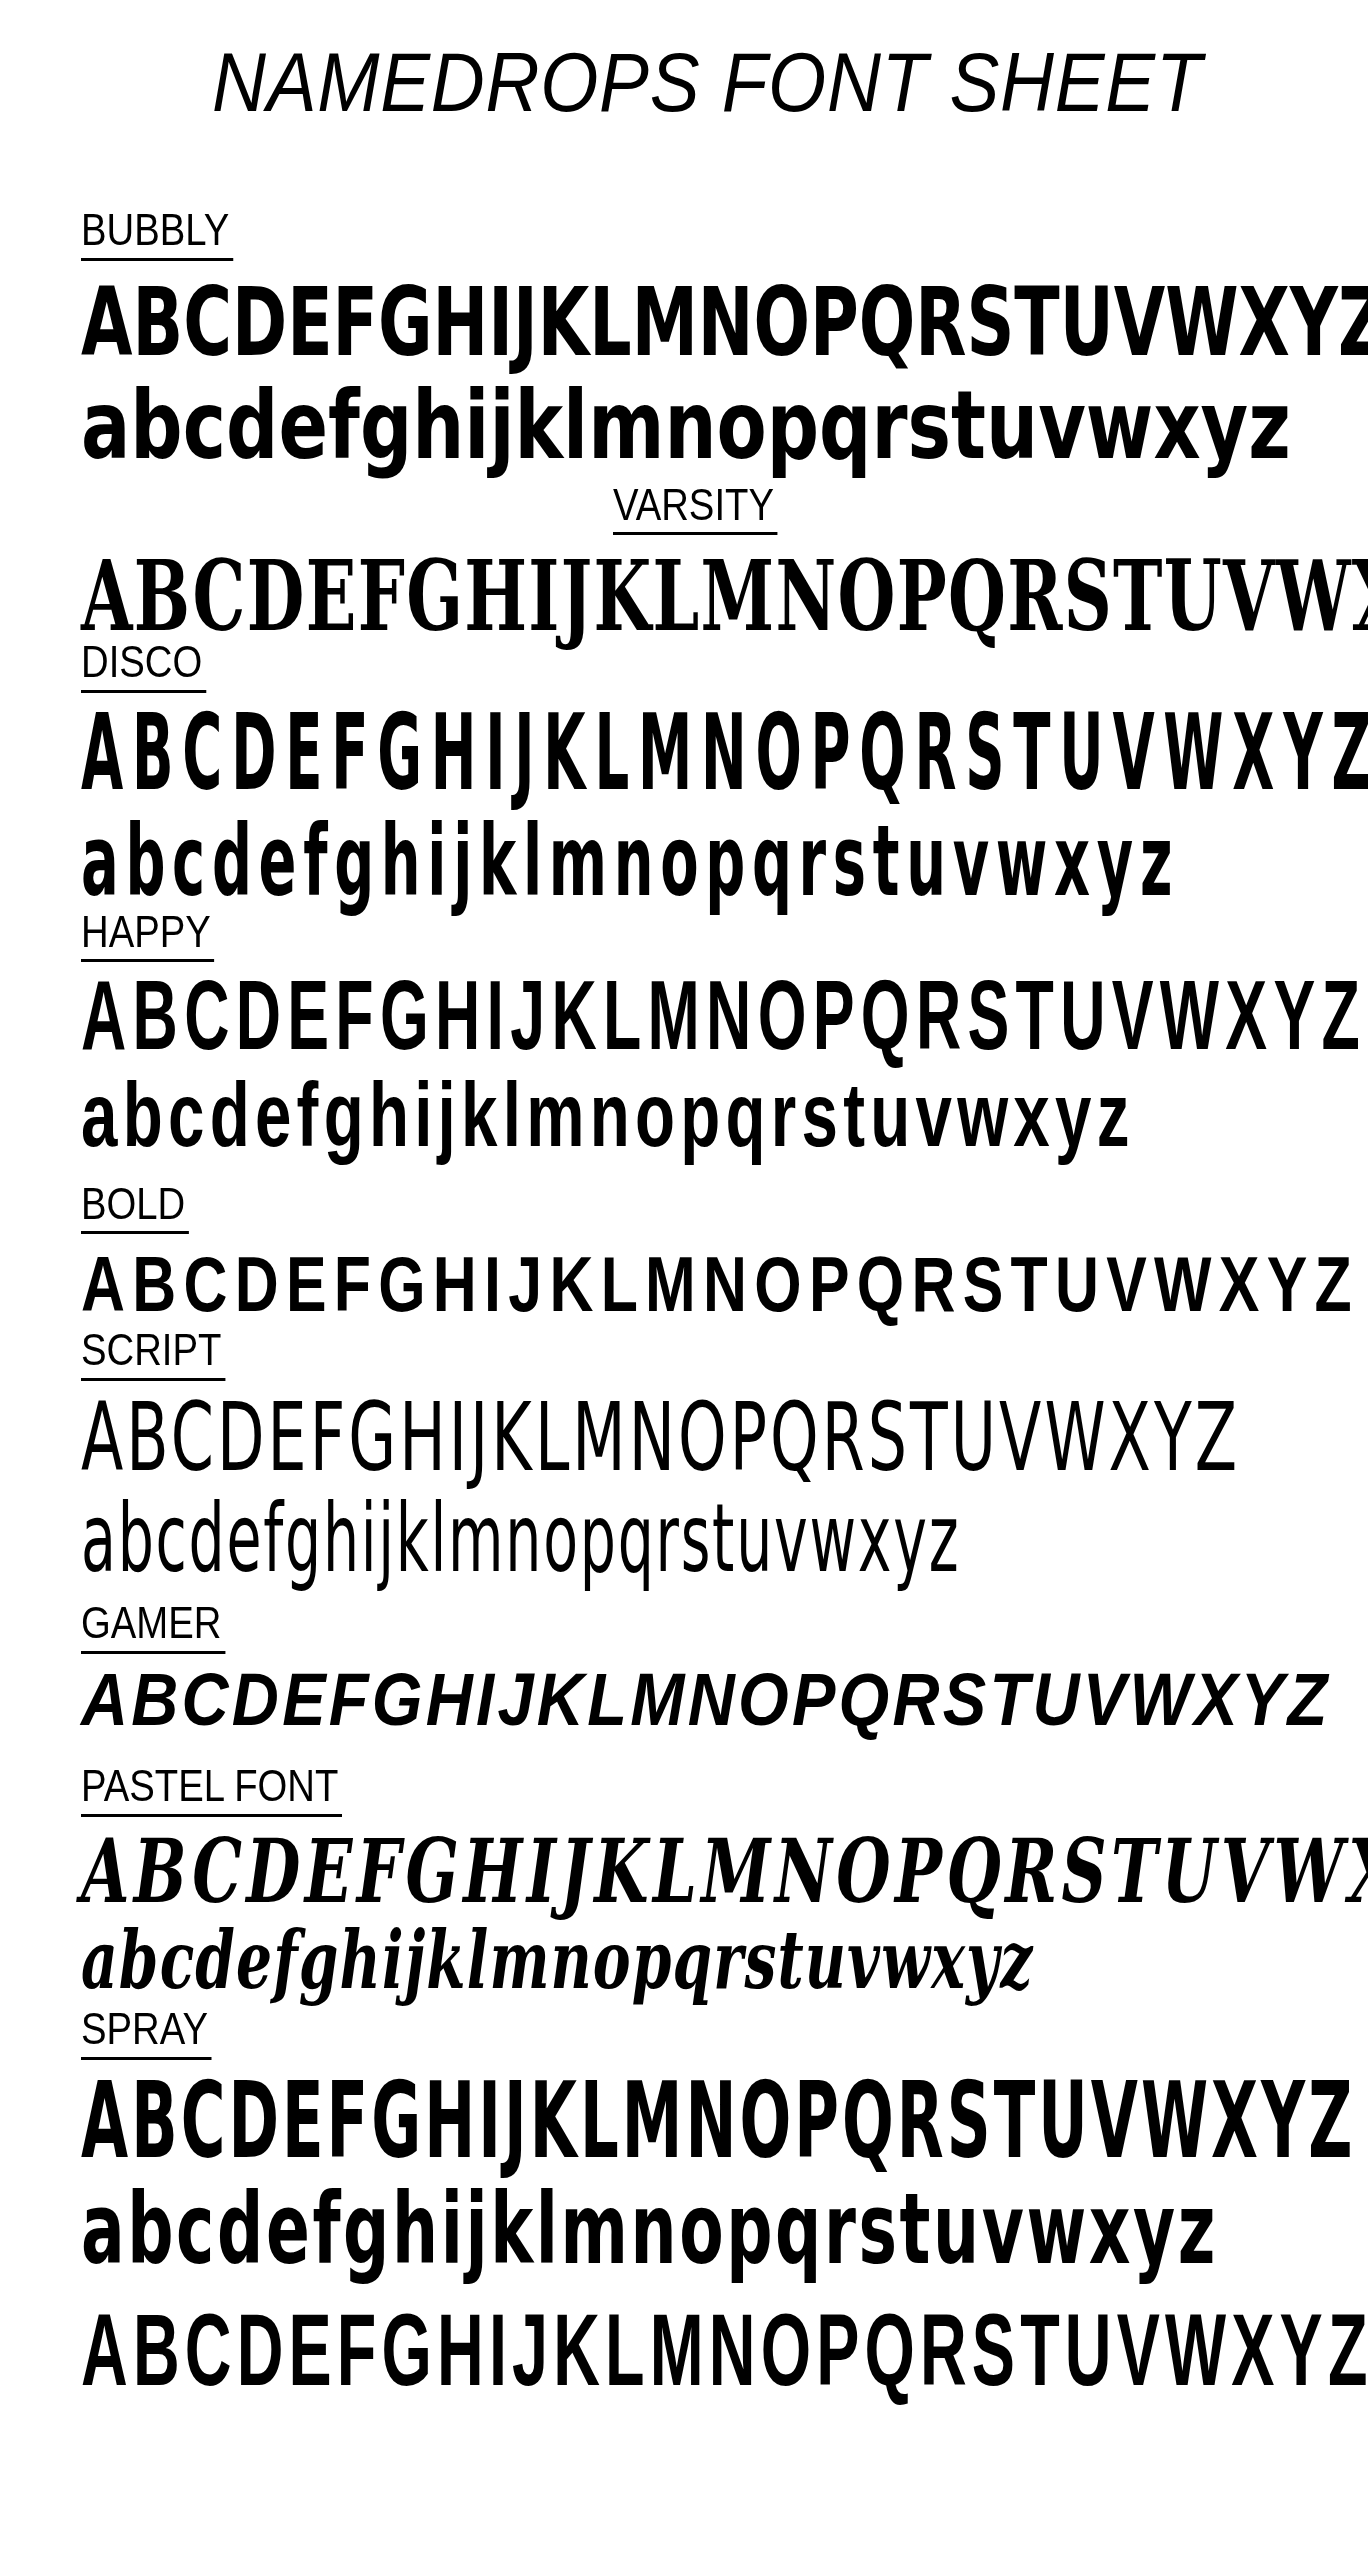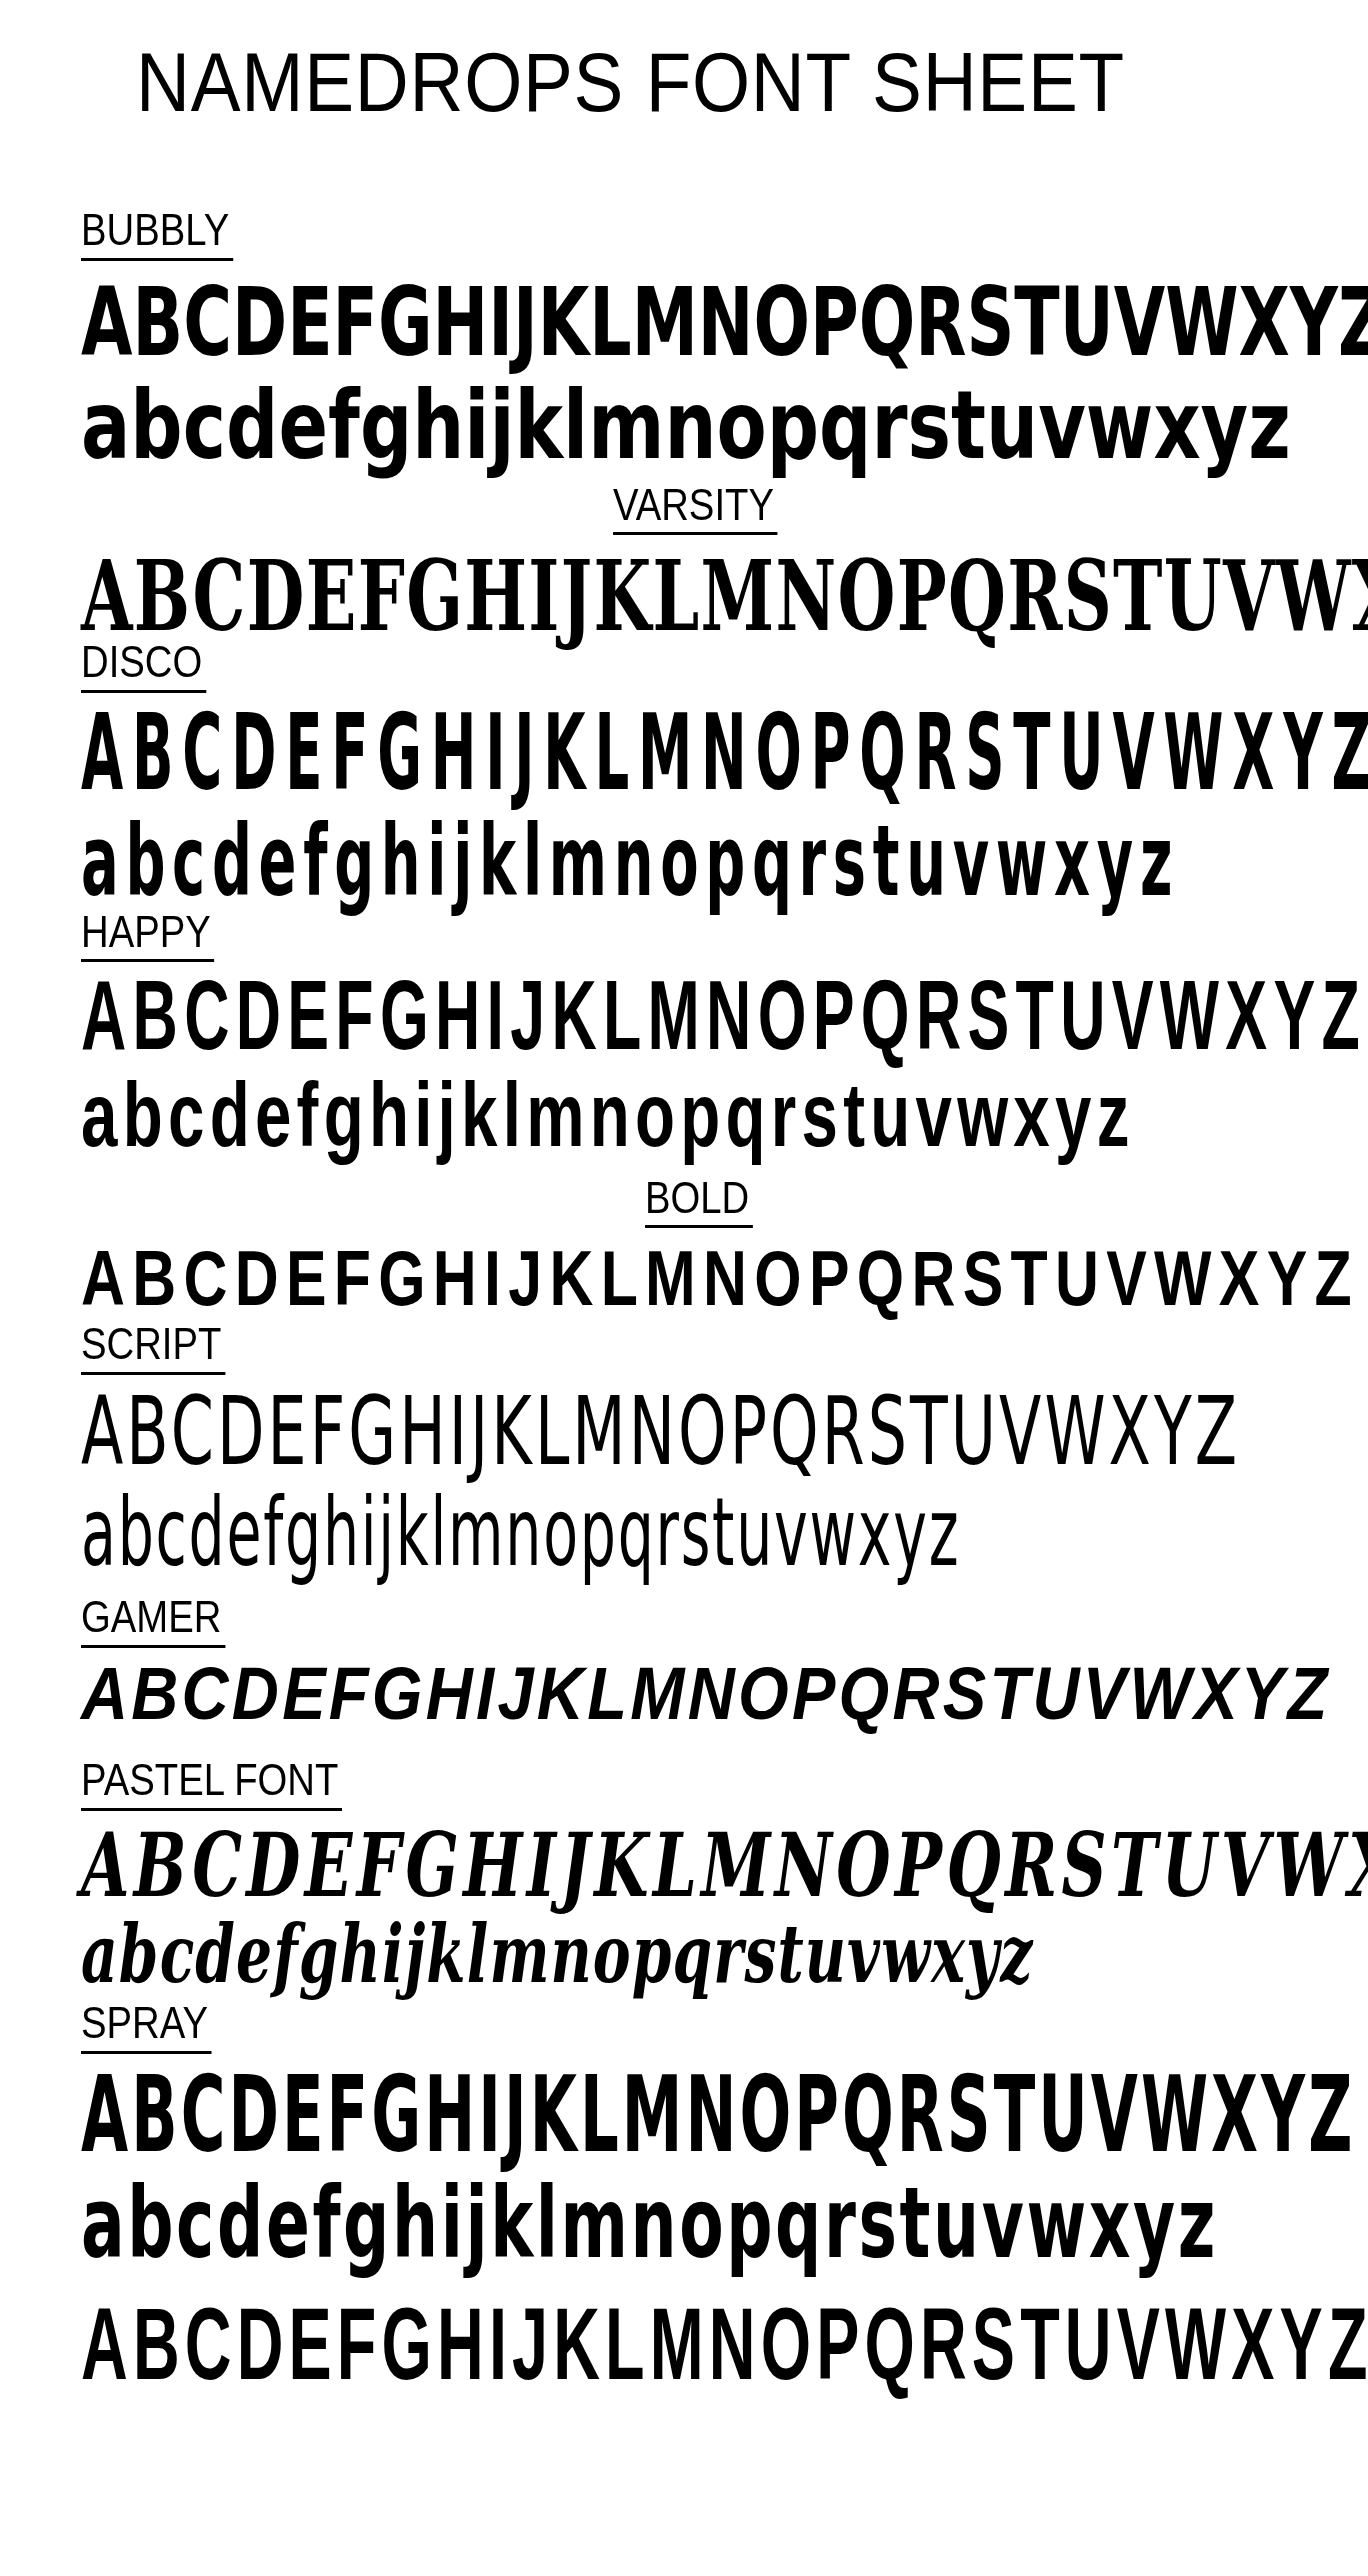--- a/index.html
+++ b/index.html
@@ -10,21 +10,21 @@
     color: #000000;
     font-family: "Liberation Sans", sans-serif;
     overflow: hidden;
   }
   .page {
     box-sizing: border-box;
     width: 1369px;
     height: 2576px;
     padding: 39px 35px 0 81px;
   }
-  .title-wrap { height: 88px; }
+  .title-wrap { text-align: center; height: 88px; font-style: italic; }
   .sheet-title {
     display: inline-block;
     font-size: 83px;
     line-height: 1.05;
     font-weight: 400;
     letter-spacing: 0.01em;
     transform: scaleX(0.90);
     transform-origin: center top;
     white-space: nowrap;
   }
@@ -74,21 +74,21 @@
   
   .s-happy { margin-top: 0px; }
   .happy-u { font-family: "Liberation Sans", sans-serif; font-weight: 700;
              font-size: 98px; letter-spacing: 0.10em; margin-top: 4.2px;
              transform: scaleX(0.64); }
   .happy-l { font-family: "Liberation Sans", sans-serif; font-weight: 700;
              font-size: 91px; letter-spacing: 0.08em; margin-top: 4.2px;
              transform: scaleX(0.72); }
 
   
-  .s-bold { margin-top: 16px; text-align: center; }
+  .s-bold { margin-top: 22px; }
   .bold-u { font-family: "Liberation Sans", sans-serif; font-weight: 700;
             font-size: 77px; letter-spacing: 0.12em; margin-top: 11.3px;
             transform: scaleX(0.79); }
 
   
   .s-script { margin-top: 5.6px; }
   .script-u { font-family: "DejaVu Sans", sans-serif; font-weight: 400;
               font-size: 95px; letter-spacing: 0.05em; margin-top: 9.8px;
               transform: scaleX(0.65); }
   .script-l { font-family: "DejaVu Sans", sans-serif; font-weight: 400;

